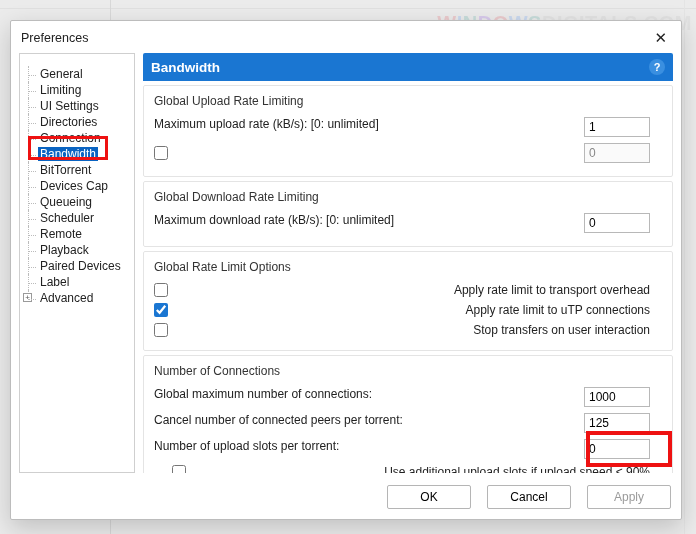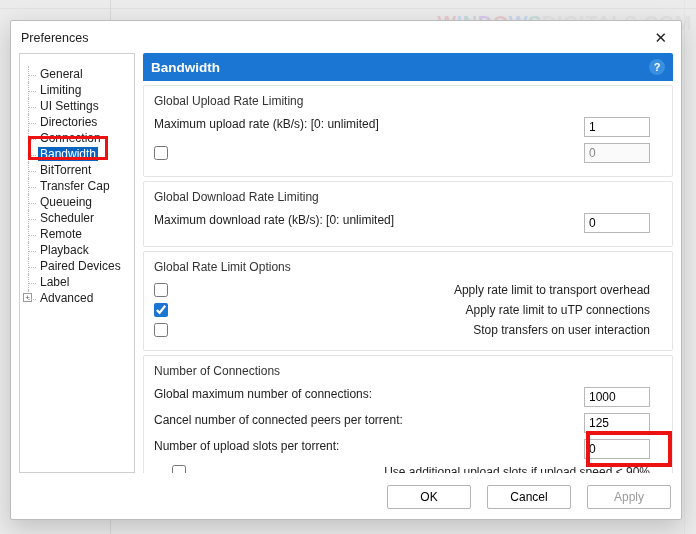--- a/index.html
+++ b/index.html
@@ -89,21 +89,21 @@
     <div class="body">
       <div class="tree" id="tree">
           <ul>
             <li><span class="lbl">General</span></li>
             <li><span class="lbl">Limiting</span></li>
             <li><span class="lbl">UI Settings</span></li>
             <li><span class="lbl">Directories</span></li>
             <li><span class="lbl">Connection</span></li>
             <li class="sel"><span class="lbl">Bandwidth</span></li>
             <li><span class="lbl">BitTorrent</span></li>
-            <li><span class="lbl">Transfer Cap</span></li>
+            <li><span class="lbl">Devices Cap</span></li>
             <li><span class="lbl">Queueing</span></li>
             <li><span class="lbl">Scheduler</span></li>
             <li><span class="lbl">Remote</span></li>
             <li><span class="lbl">Playback</span></li>
             <li><span class="lbl">Paired Devices</span></li>
             <li><span class="lbl">Label</span></li>
             <li class="has-exp"><span class="expander">+</span><span class="lbl">Advanced</span></li>
           </ul>
         </div>
 

